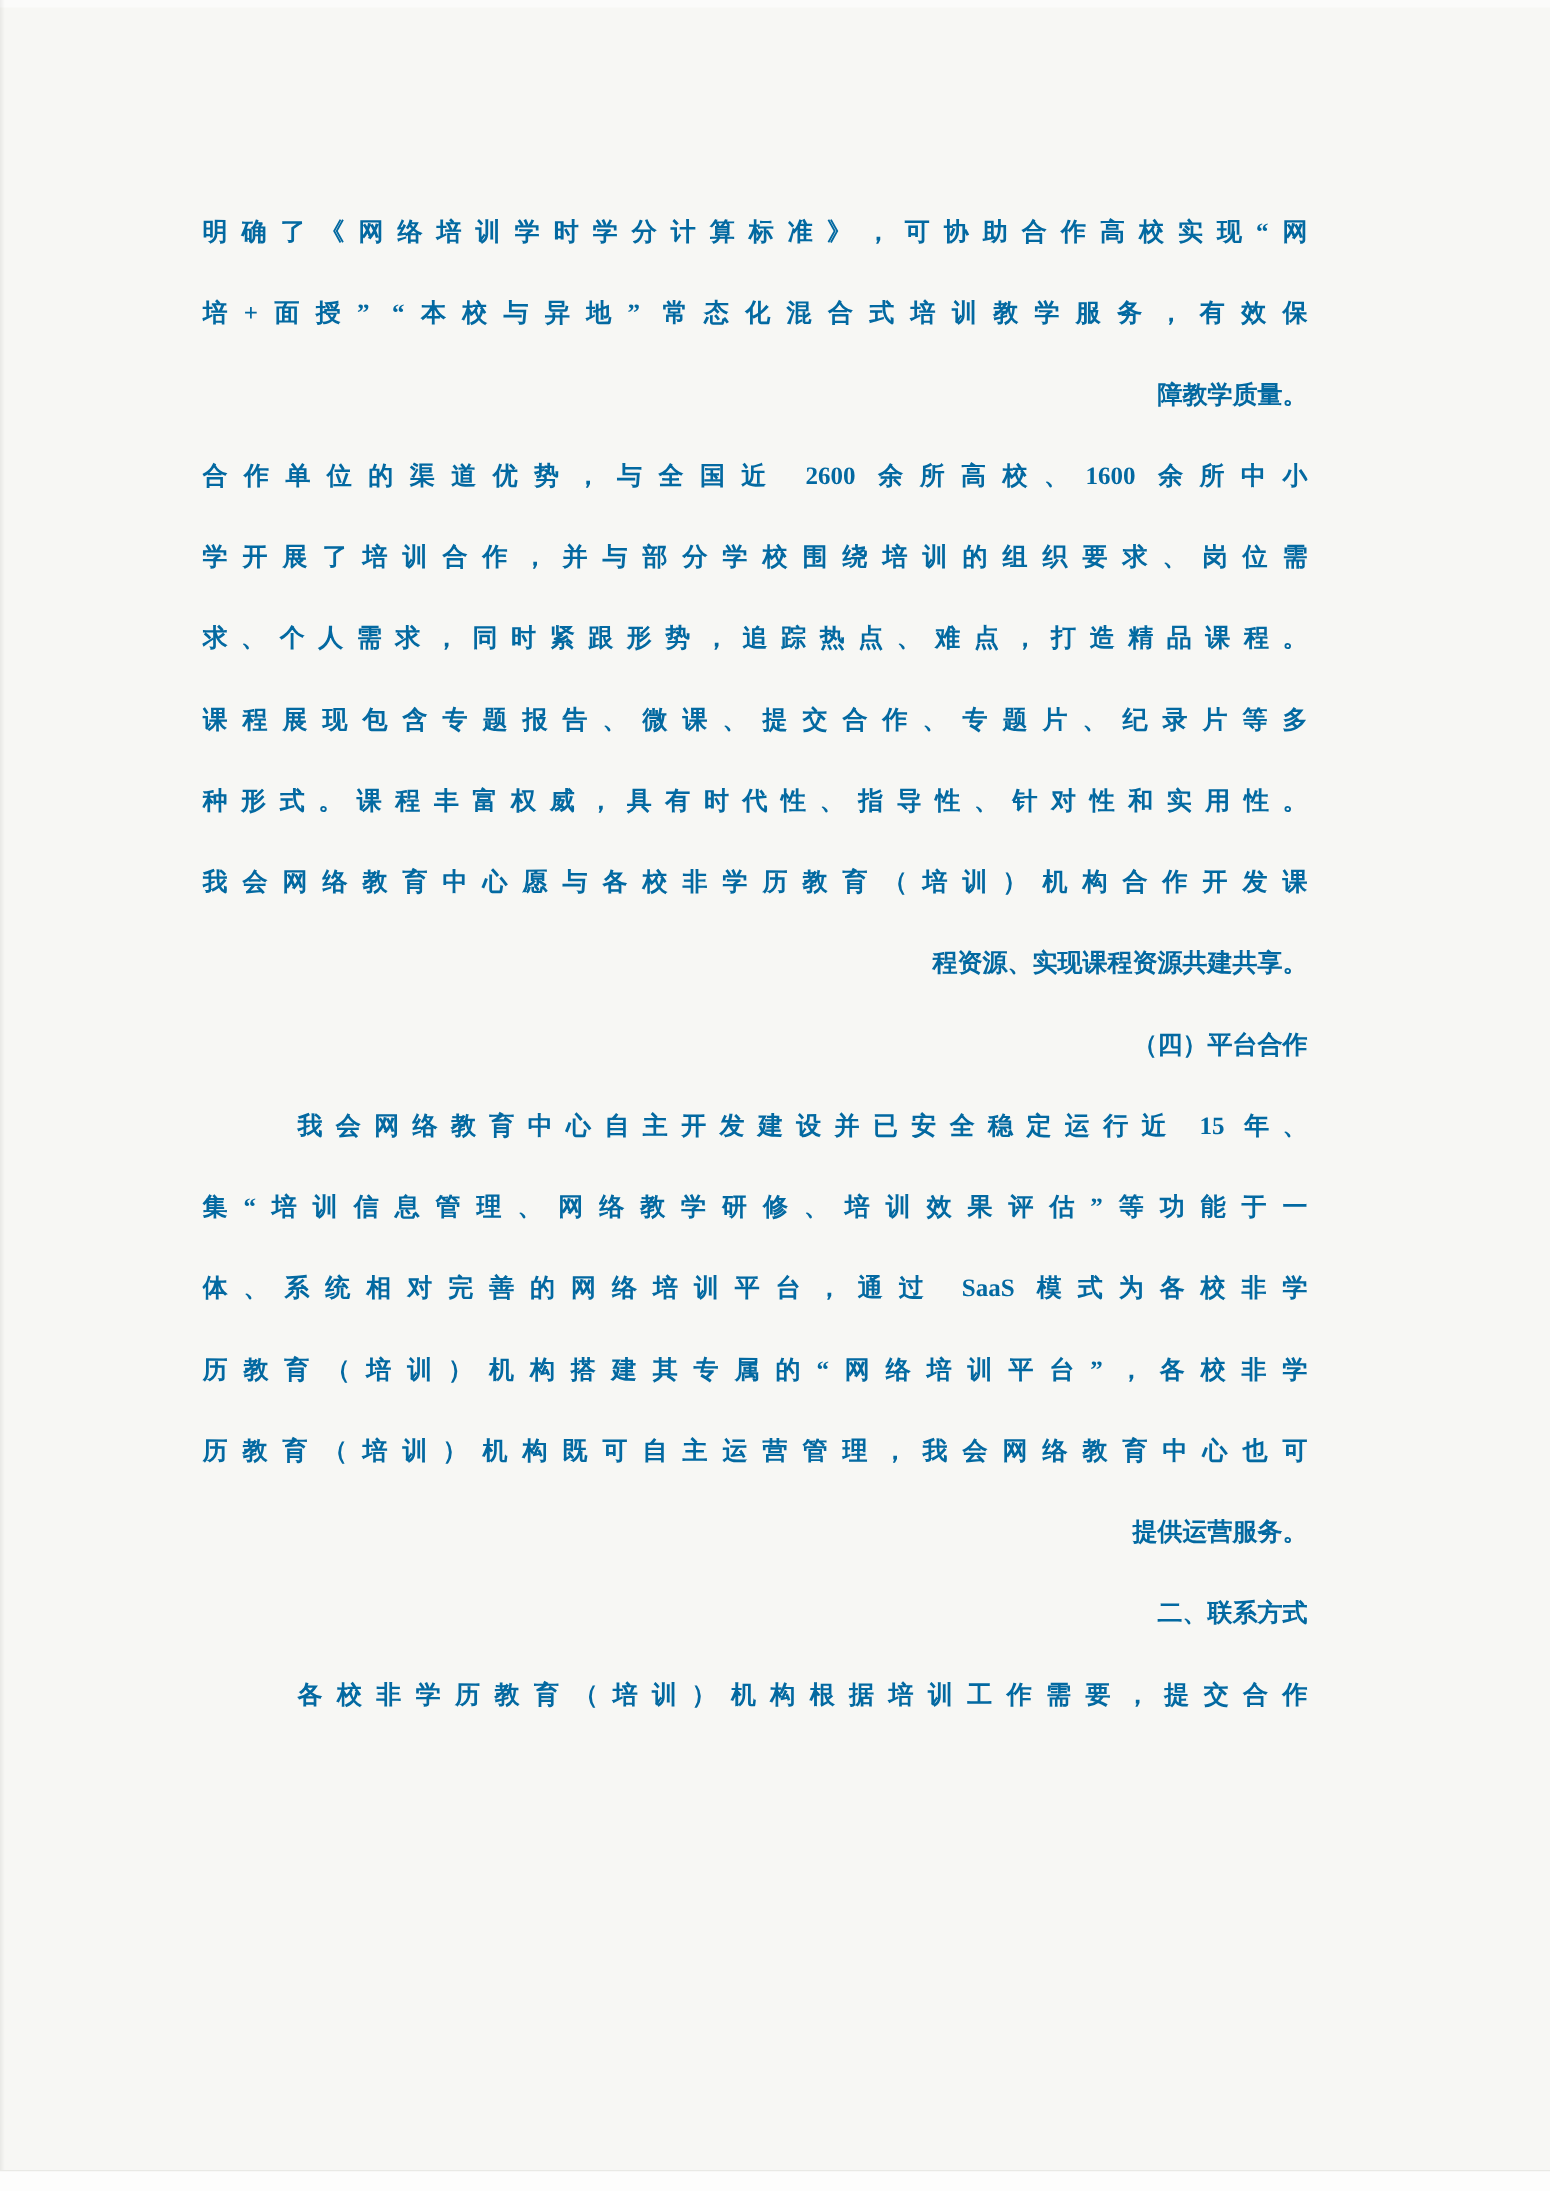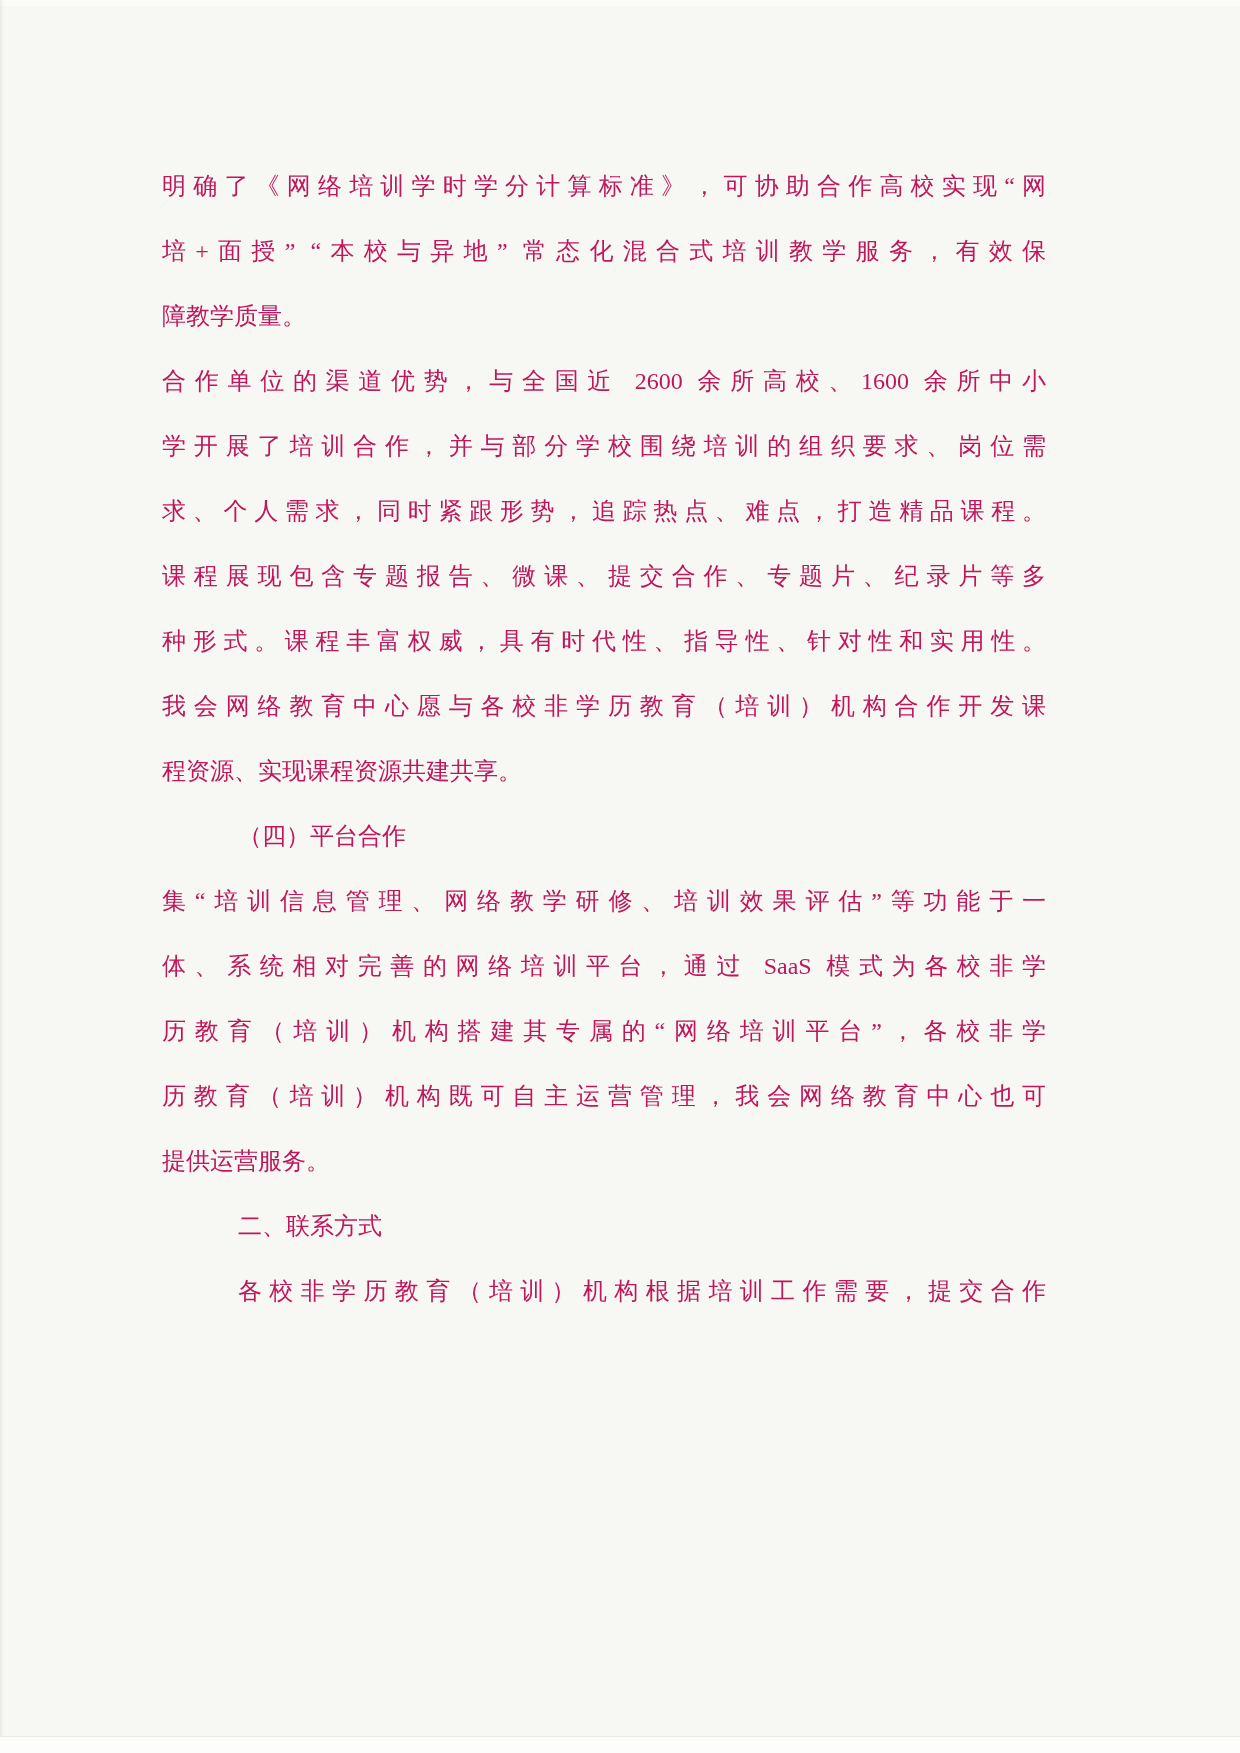--- a/index.html
+++ b/index.html
@@ -30,30 +30,31 @@
     position: absolute; left: 0; bottom: 0;
     width: 100%; height: 16px;
     background: #fdfdfc;
     border-top: 1px solid #e9e9e5;
   }
   .textblock {
     position: absolute;
     left: 162px;
     top: 154px;
     width: 884px;
-    font-size: 24px;
+    font-size: 20px;
     line-height: 65px;
-    color: #be185d;
+    color: #0369a1;
     letter-spacing: 0;
+    font-weight: bold;
   }
   .line {
     height: 65px;
     overflow: hidden;
     white-space: normal;
-    text-align: left;
+    text-align: right;
   }
   .line.j {
     text-align: justify;
     text-align-last: justify;
   }
   .line.i {
     text-indent: 76px;
   }
 </style>
 </head>
@@ -67,20 +68,21 @@
       <div class="line j">培+面授” “本校与异地” 常态化混合式培训教学服务，有效保</div>
       <div class="line">障教学质量。</div>
       <div class="line j">合作单位的渠道优势，与全国近 2600 余所高校、1600 余所中小</div>
       <div class="line j">学开展了培训合作，并与部分学校围绕培训的组织要求、岗位需</div>
       <div class="line j">求、个人需求，同时紧跟形势，追踪热点、难点，打造精品课程。</div>
       <div class="line j">课程展现包含专题报告、微课、提交合作、专题片、纪录片等多</div>
       <div class="line j">种形式。课程丰富权威，具有时代性、指导性、针对性和实用性。</div>
       <div class="line j">我会网络教育中心愿与各校非学历教育（培训）机构合作开发课</div>
       <div class="line">程资源、实现课程资源共建共享。</div>
       <div class="line i">（四）平台合作</div>
+      <div class="line j i">我会网络教育中心自主开发建设并已安全稳定运行近 15 年、</div>
       <div class="line j">集“培训信息管理、网络教学研修、培训效果评估”等功能于一</div>
       <div class="line j">体、系统相对完善的网络培训平台，通过 SaaS 模式为各校非学</div>
       <div class="line j">历教育（培训）机构搭建其专属的“网络培训平台”，各校非学</div>
       <div class="line j">历教育（培训）机构既可自主运营管理，我会网络教育中心也可</div>
       <div class="line">提供运营服务。</div>
       <div class="line i">二、联系方式</div>
       <div class="line j i">各校非学历教育（培训）机构根据培训工作需要，提交合作</div>
     </div>
   <div class="edge-bottom"></div>
 </div>

